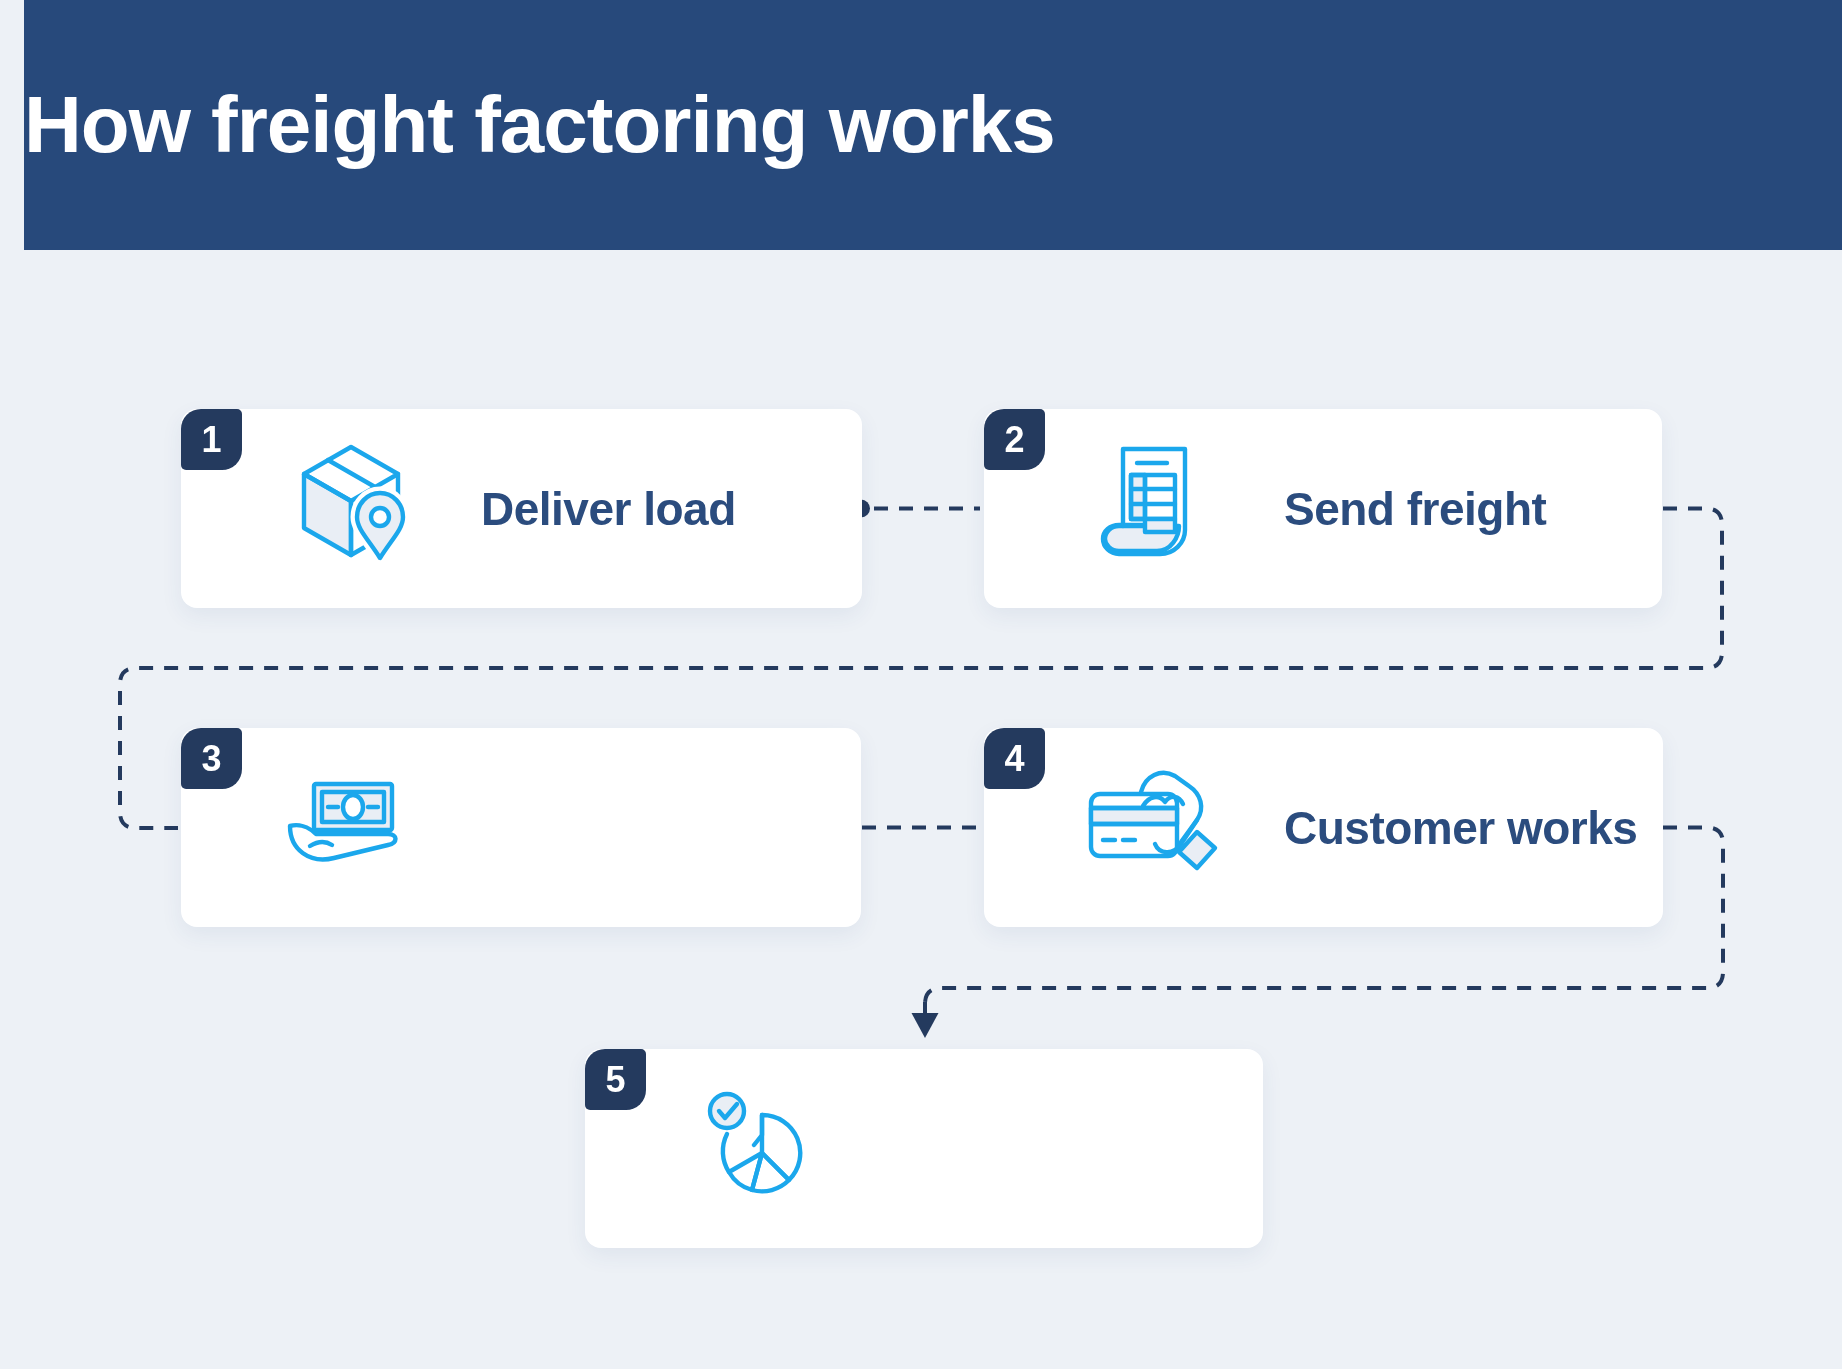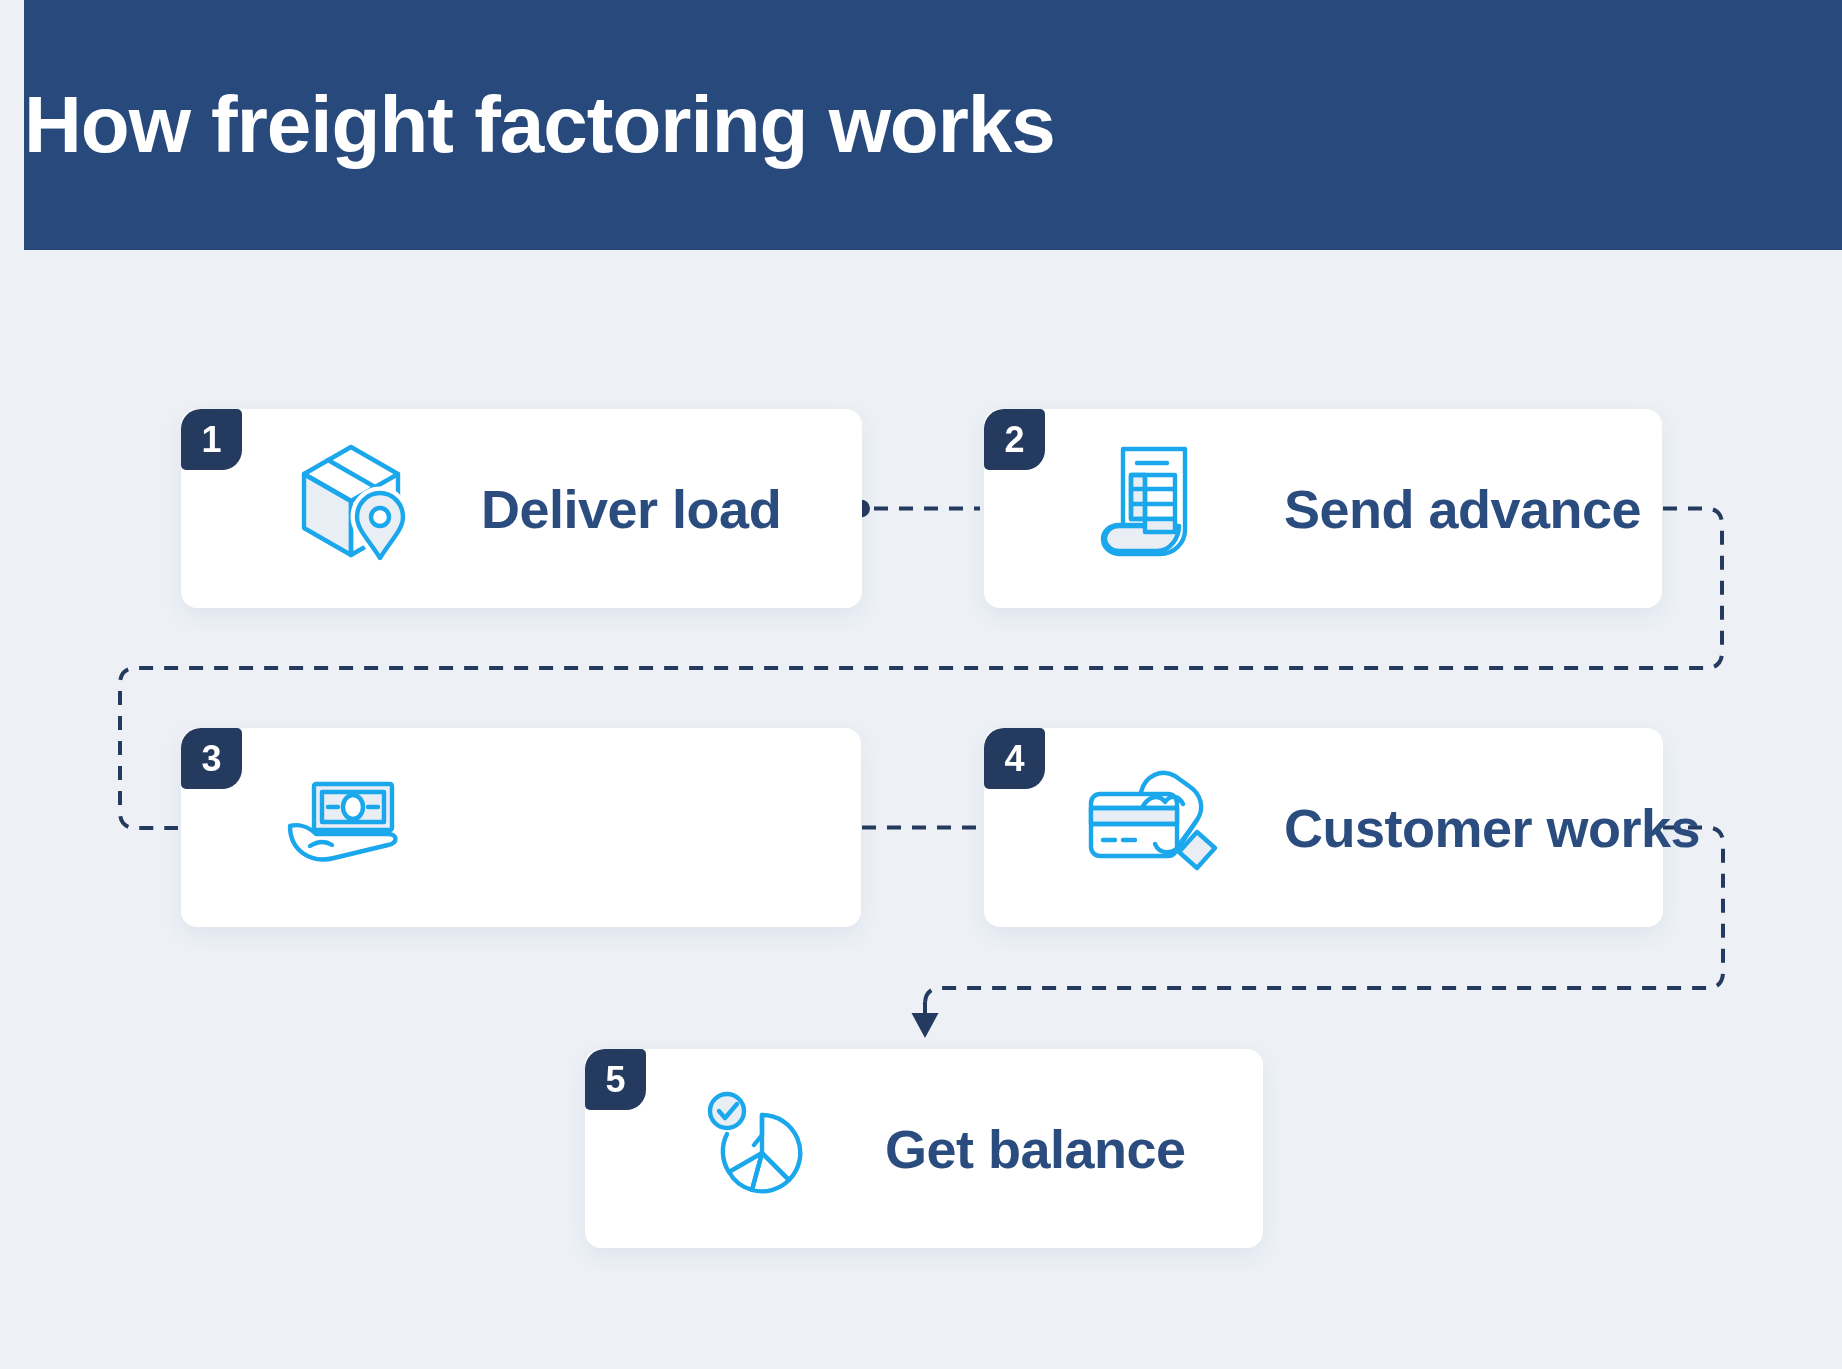--- a/index.html
+++ b/index.html
@@ -47,21 +47,21 @@
     display:flex;align-items:center;justify-content:center;
   }
   .badge span{color:#fff;font-size:36px;font-weight:700}
   .card-icon{
     position:absolute;left:95px;top:24px;width:150px;height:150px;
   }
   .card-icon svg{width:150px;height:150px;display:block}
   .card-label{
     position:absolute;left:300px;top:0;height:100%;right:20px;
     display:flex;align-items:center;
-    color:var(--label-text);font-size:54px;font-weight:700;letter-spacing:-0.5px;
+    color:var(--label-text);font-size:46px;font-weight:700;letter-spacing:-0.5px;
     white-space:nowrap;
   }
   .ic{stroke:var(--icon-stroke);stroke-width:4.4;fill:none;stroke-linecap:round;stroke-linejoin:round}
   .ic-fill{fill:var(--icon-fill-light);stroke:var(--icon-stroke);stroke-width:4.4;stroke-linecap:round;stroke-linejoin:round}
   .ic-white{fill:#fff;stroke:var(--icon-stroke);stroke-width:4.4;stroke-linecap:round;stroke-linejoin:round}
   .halo{stroke:#fff;stroke-width:13;fill:var(--icon-fill-light)}
 </style>
 </head>
 <body>
 
@@ -105,21 +105,21 @@
     <svg viewBox="0 0 150 150">
       <path class="ic-fill" d="M44 93 H100 C100 104 92 118 78 118 H40 C32 118 26 112 26 106 C26 99 32 93 40 93 Z" stroke="none"></path>
       <path class="ic" d="M44 93 V16 H106 V97 C106 110 95 121 81 121 H40 C31 121 24 114 24 106 C24 98 31 92 40 92 L70 92"></path>
       <path class="ic" d="M58 30 H88"></path>
       <rect class="ic-fill" x="52" y="42" width="14" height="44"></rect>
       <rect class="ic" x="52" y="42" width="44" height="44"></rect>
       <path class="ic" d="M52 56 H96 M52 71 H96 M66 42 V86"></path>
       <rect class="ic-fill" x="66" y="86" width="30" height="13"></rect>
     </svg>
   </div>
-  <div class="card-label">Send advance</div>
+  <div class="card-label">Send freight</div>
 </div>
 
 <div class="card" style="left:181px;top:728px;width:680px;height:199px">
   <div class="badge">
       <span>3</span>
     </div>
   <div class="card-icon">
     <svg viewBox="0 0 150 150">
       <rect class="ic-fill" x="38" y="32" width="78" height="46" rx="2"></rect>
       <rect class="ic" x="46" y="40" width="62" height="30"></rect>
@@ -164,14 +164,13 @@
       </defs>
       <path d="M82 42 A38 38 0 0 1 109 107 L82 80 Z" fill="url(#hatch5)" class="ic"></path>
       <path d="M109 107 A38 38 0 0 1 72 117 L82 80 Z" fill="url(#hatch5)" class="ic"></path>
       <path class="ic" d="M72 117 A38 38 0 0 1 49 99 L82 80 Z"></path>
       <path class="ic" d="M49 99 A38 38 0 0 1 47 61"></path>
       <path class="ic" d="M82 42 L82 62 L74 72"></path>
       <circle class="ic-fill" cx="47" cy="38" r="17"></circle>
       <path class="ic" d="M39 38 L45 45 L57 31"></path>
     </svg>
   </div>
-  <div class="card-label">Get balance</div>
 </div>
 
 </body></html>

